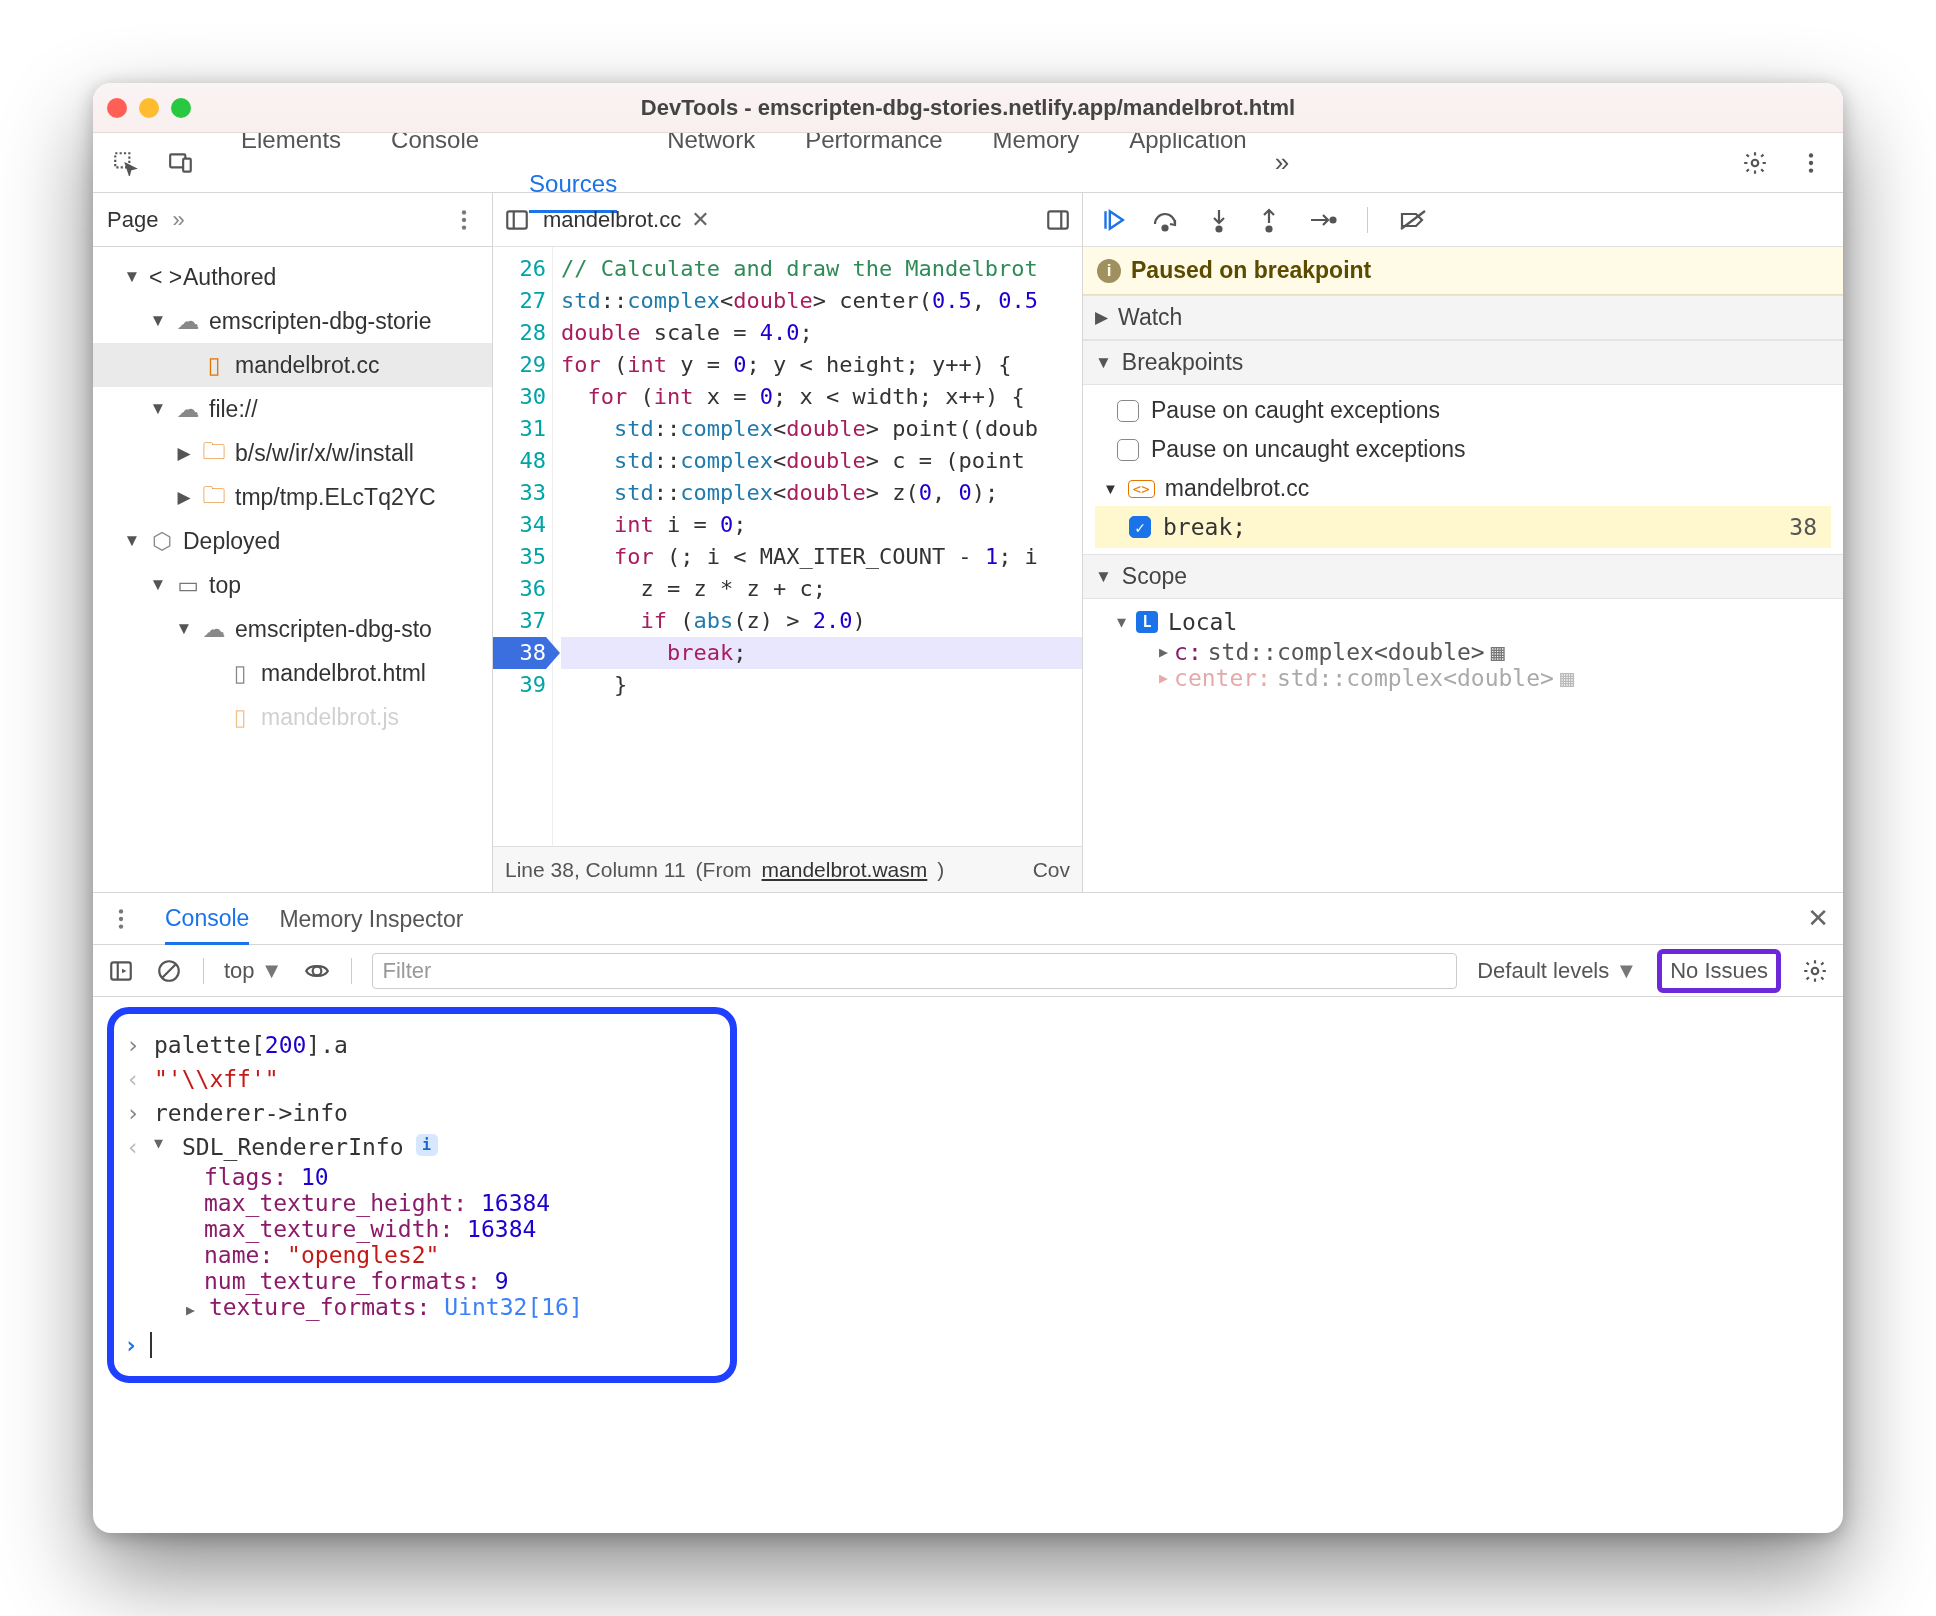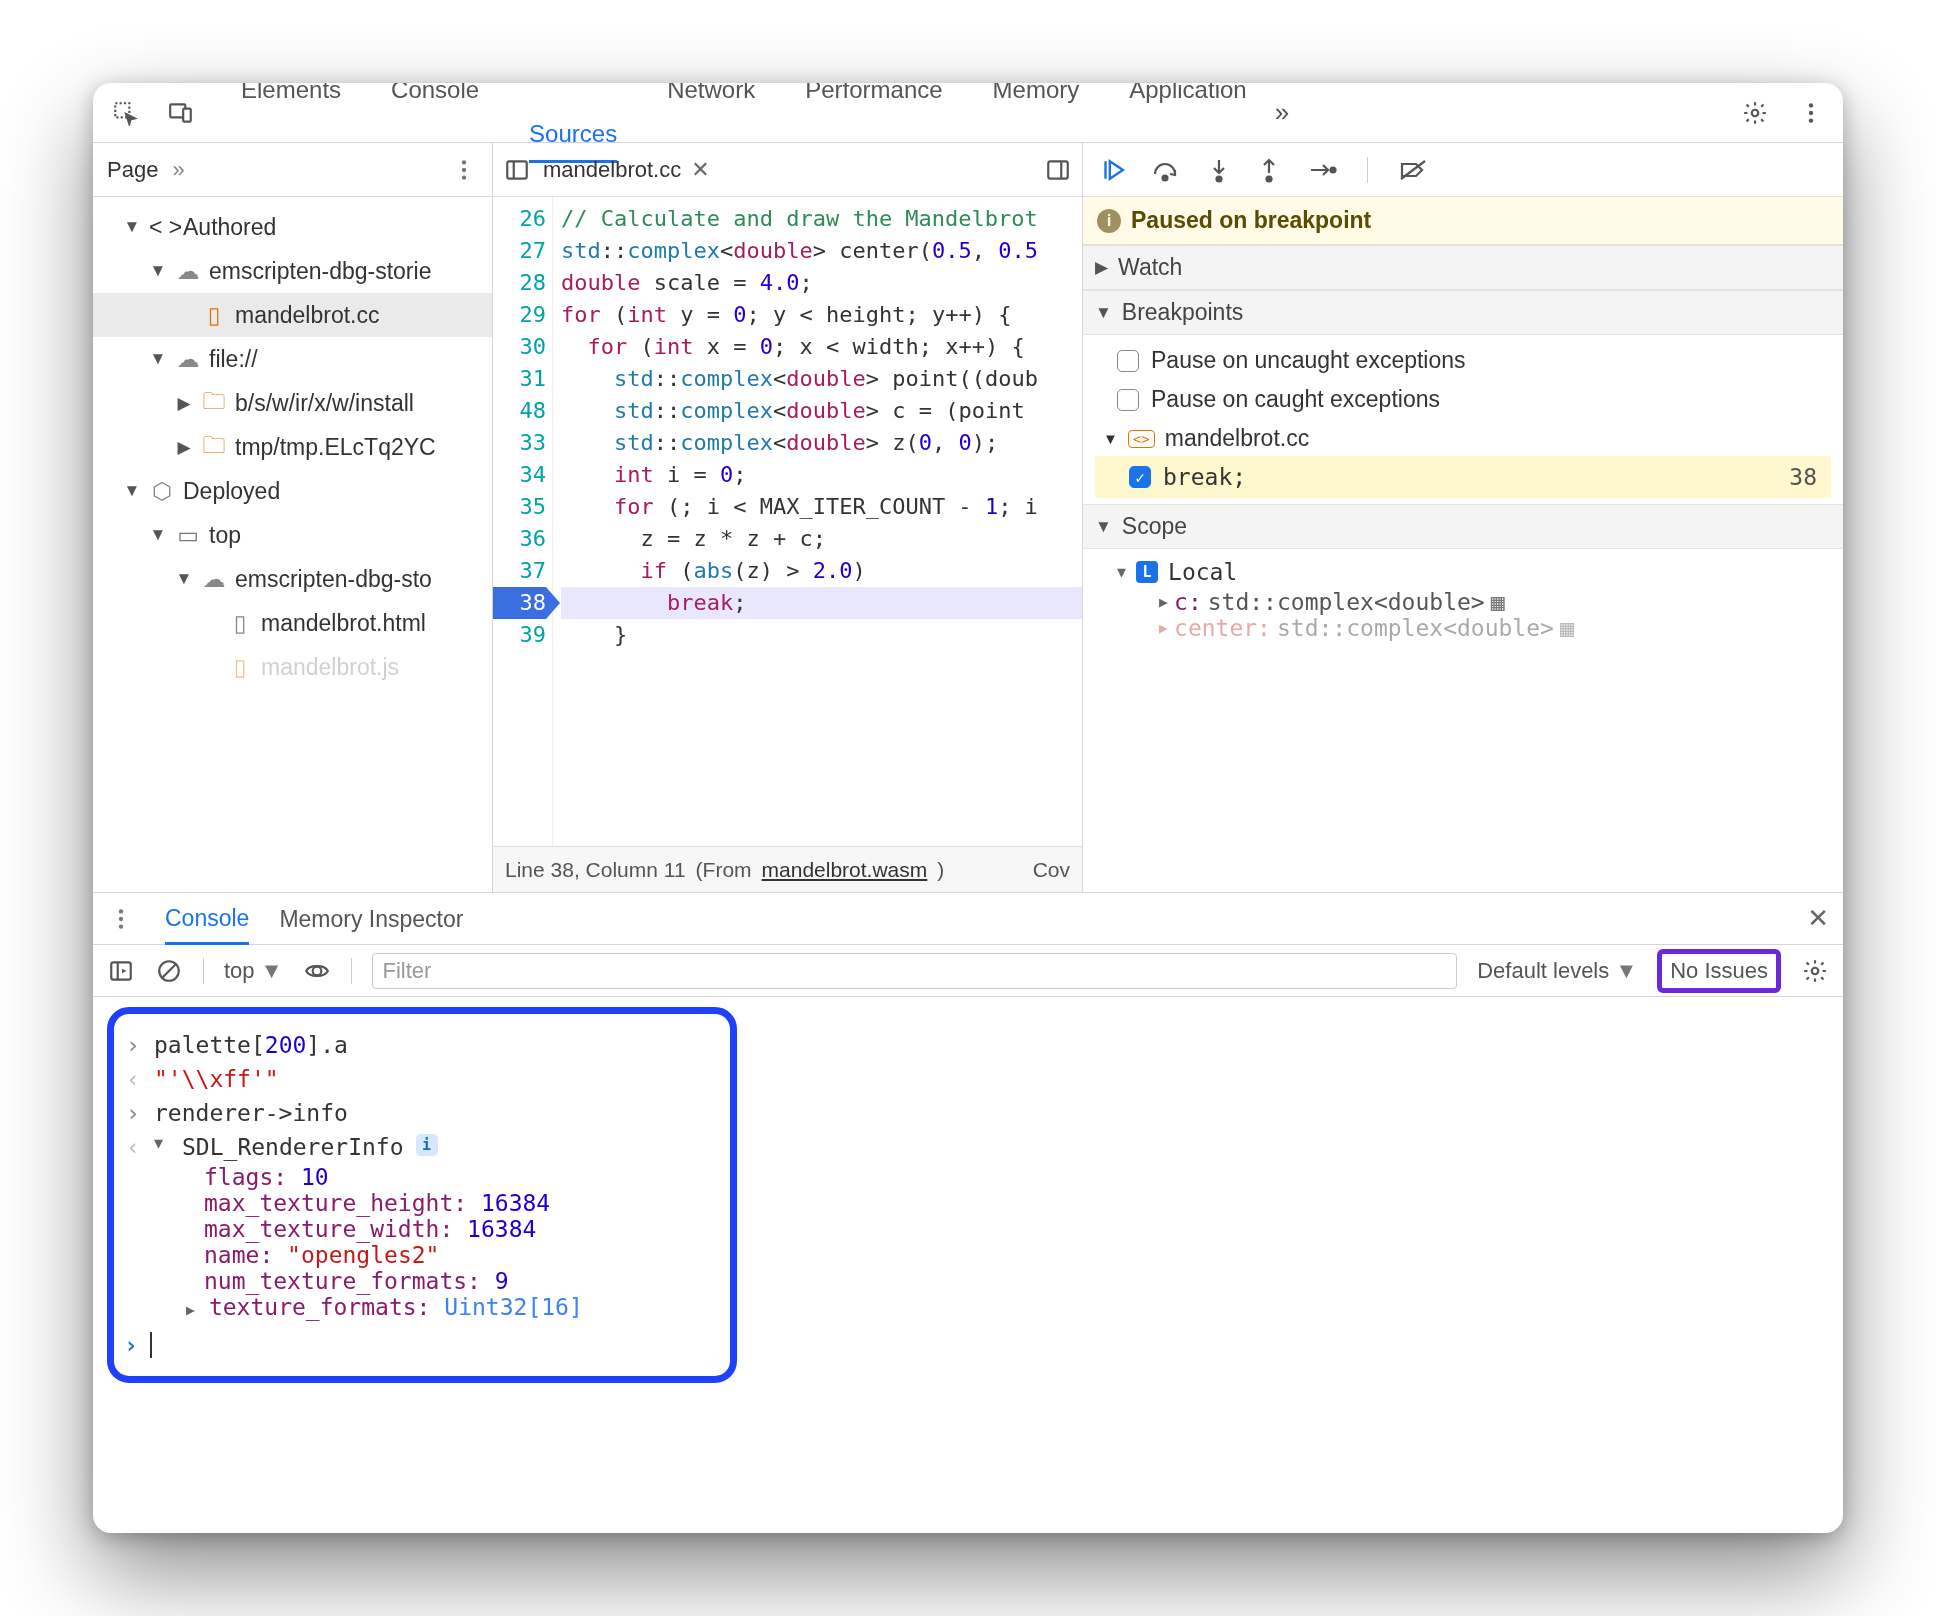--- a/index.html
+++ b/index.html
@@ -308,20 +308,28 @@
 
   
   .svgicon { width:26px; height:26px; }
 </style>
 </head>
 <body>
 
 <div class="stage">
   <div class="window">
 
+    <div class="titlebar">
+      <div class="traffic">
+        <span class="dot red"></span>
+        <span class="dot yellow"></span>
+        <span class="dot green"></span>
+      </div>
+      <div class="titletext">DevTools - emscripten-dbg-stories.netlify.app/mandelbrot.html</div>
+    </div>
 
     <div class="topstrip">
       <span class="icon-sm">
         <svg class="svgicon" viewBox="0 0 24 24" fill="none" stroke="#555" stroke-width="2">
             <rect x="3" y="3" width="13" height="13" stroke-dasharray="2 2"></rect>
             <path d="M13 13 L21 17 L17 18 L16 22 Z" fill="#555"></path>
           </svg>
       </span>
       <span class="icon-sm">
         <svg class="svgicon" viewBox="0 0 24 24" fill="none" stroke="#555" stroke-width="2">
@@ -532,25 +540,25 @@
           <span>Watch</span>
         </div>
 
         <div class="sec-head">
           <span class="chev">▼</span>
           <span>Breakpoints</span>
         </div>
         <div class="sec-body">
           <div class="chk">
             <span class="checkbox"></span>
-            <span>Pause on uncaught exceptions</span>
+            <span>Pause on caught exceptions</span>
           </div>
           <div class="chk">
             <span class="checkbox"></span>
-            <span>Pause on caught exceptions</span>
+            <span>Pause on uncaught exceptions</span>
           </div>
           <div class="bp-file">
             <span class="chev" style="font-size:15px">▼</span>
             <span class="badge">&lt;&gt;</span>
             <span>mandelbrot.cc</span>
           </div>
           <div class="bp-line">
             <span style="display:flex;align-items:center;gap:12px">
               <span class="checkbox checked">✓</span>
               <span>break;</span>

